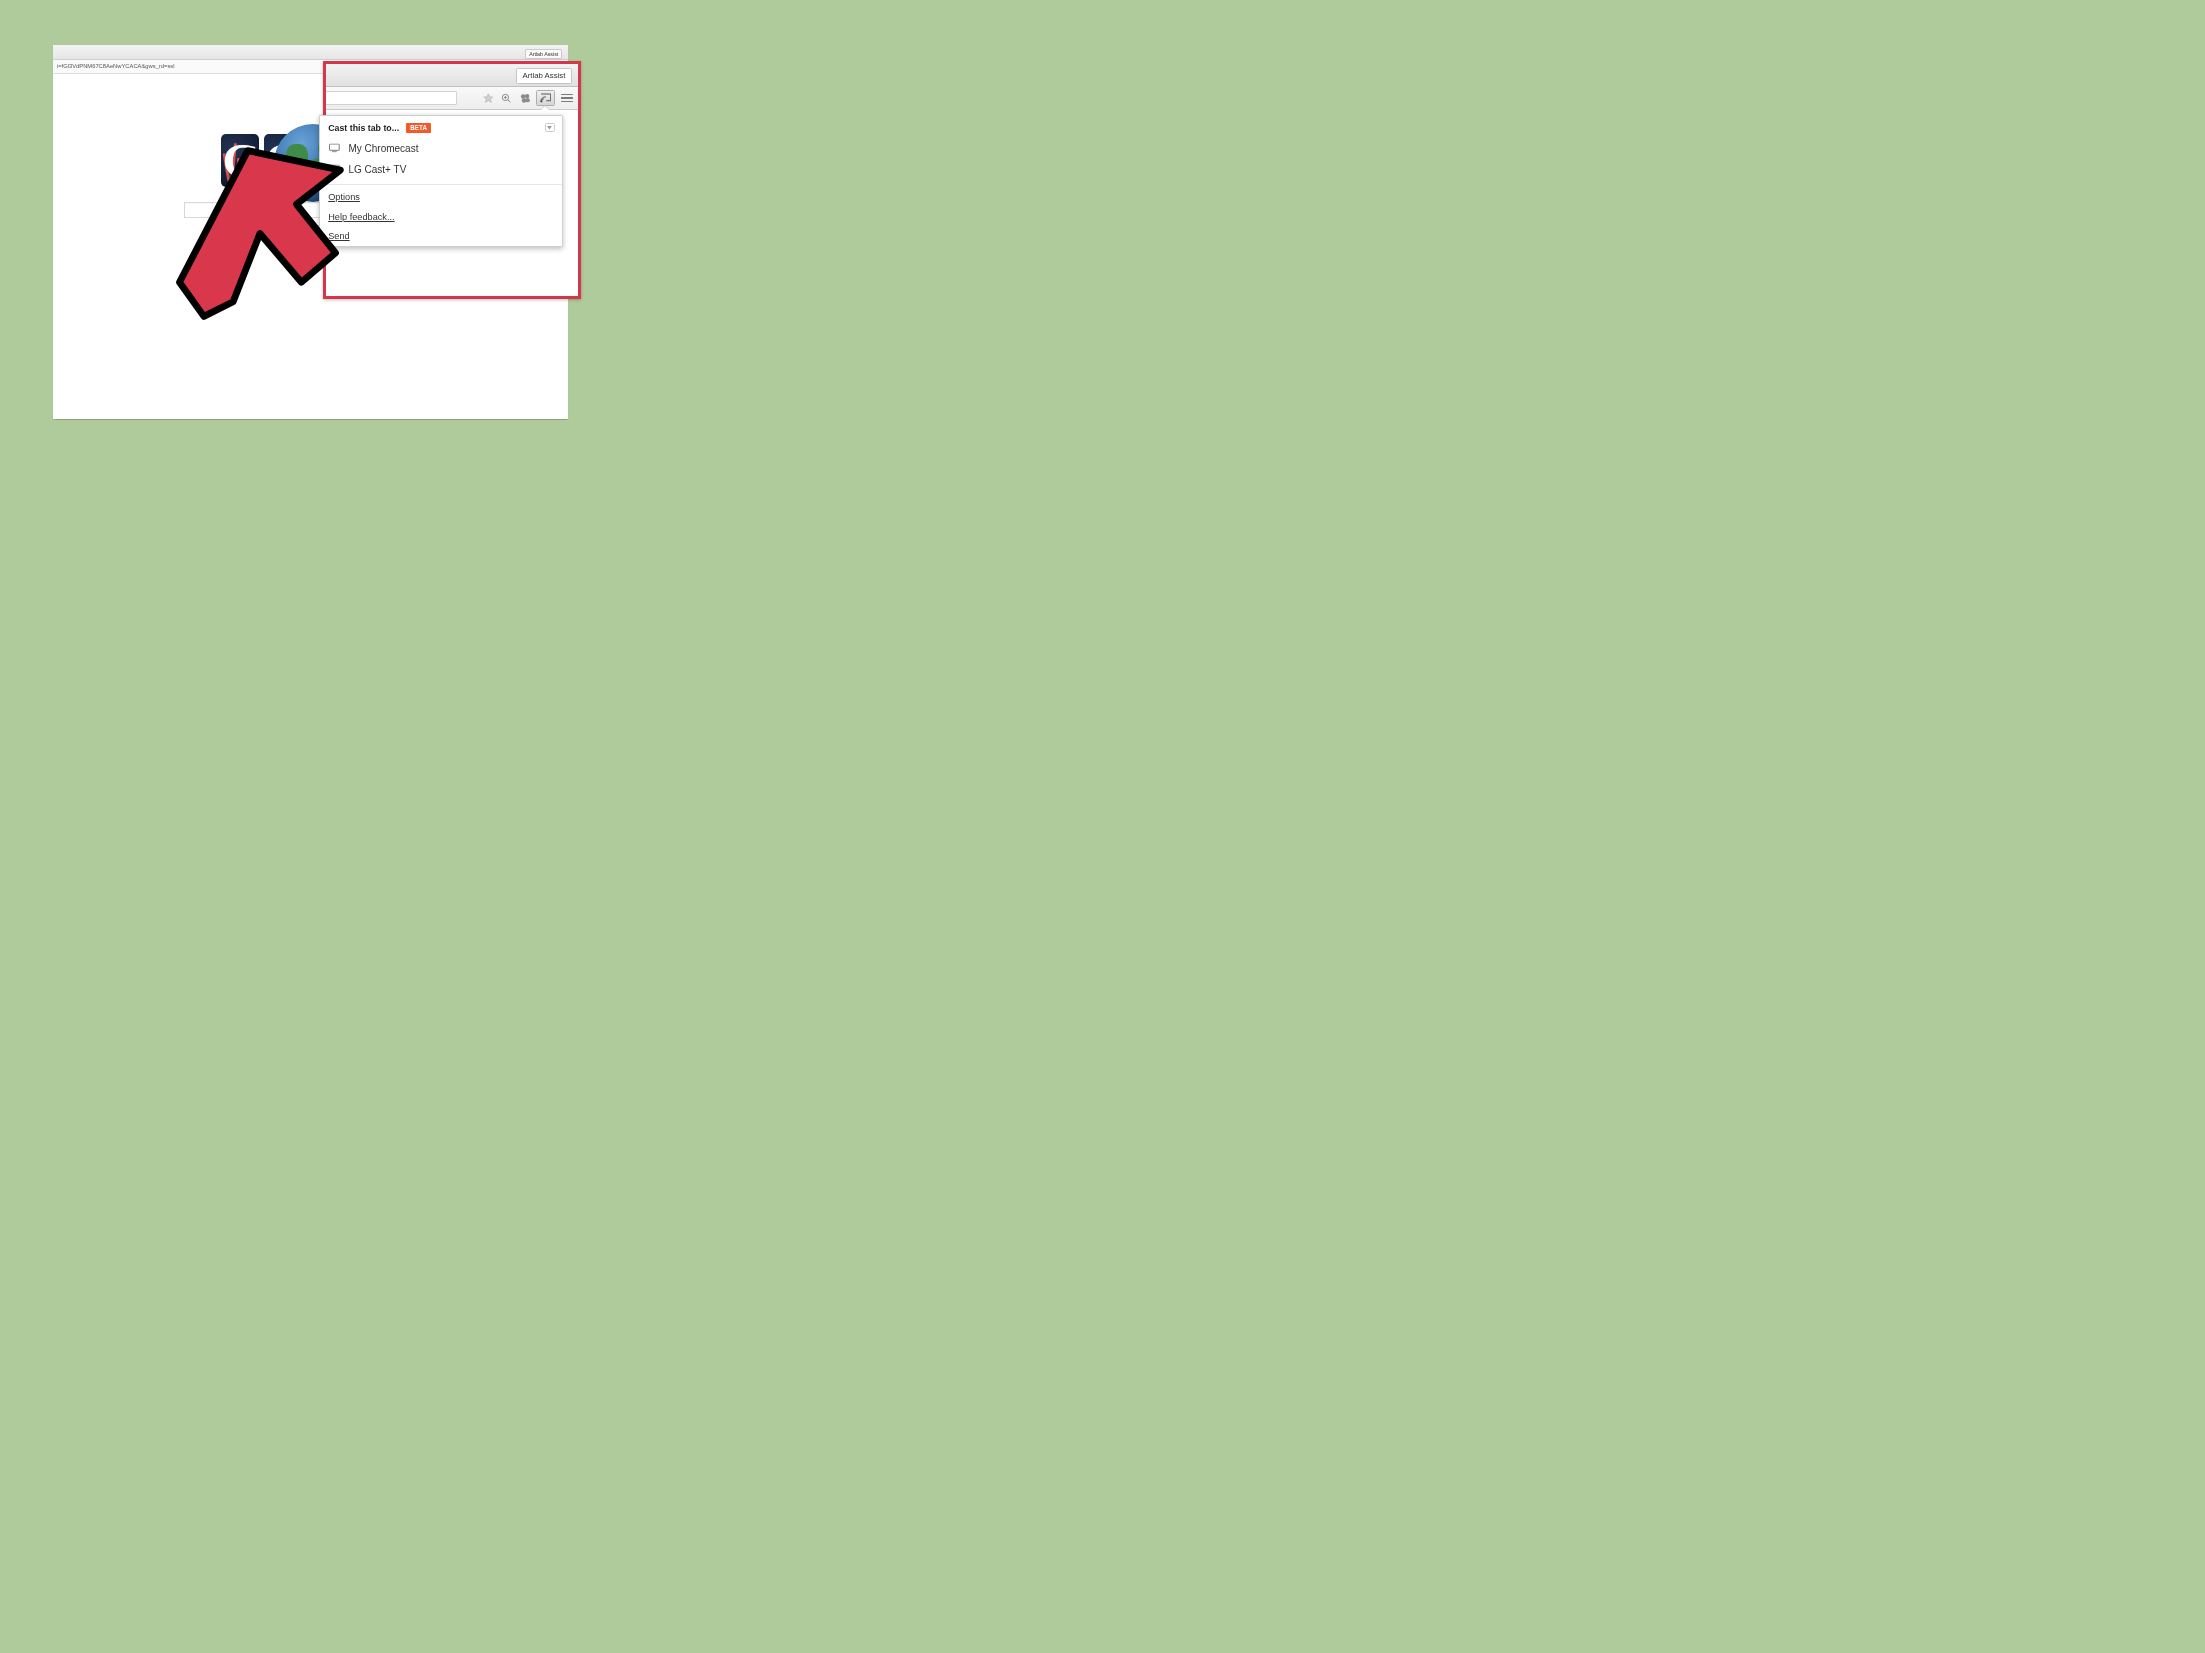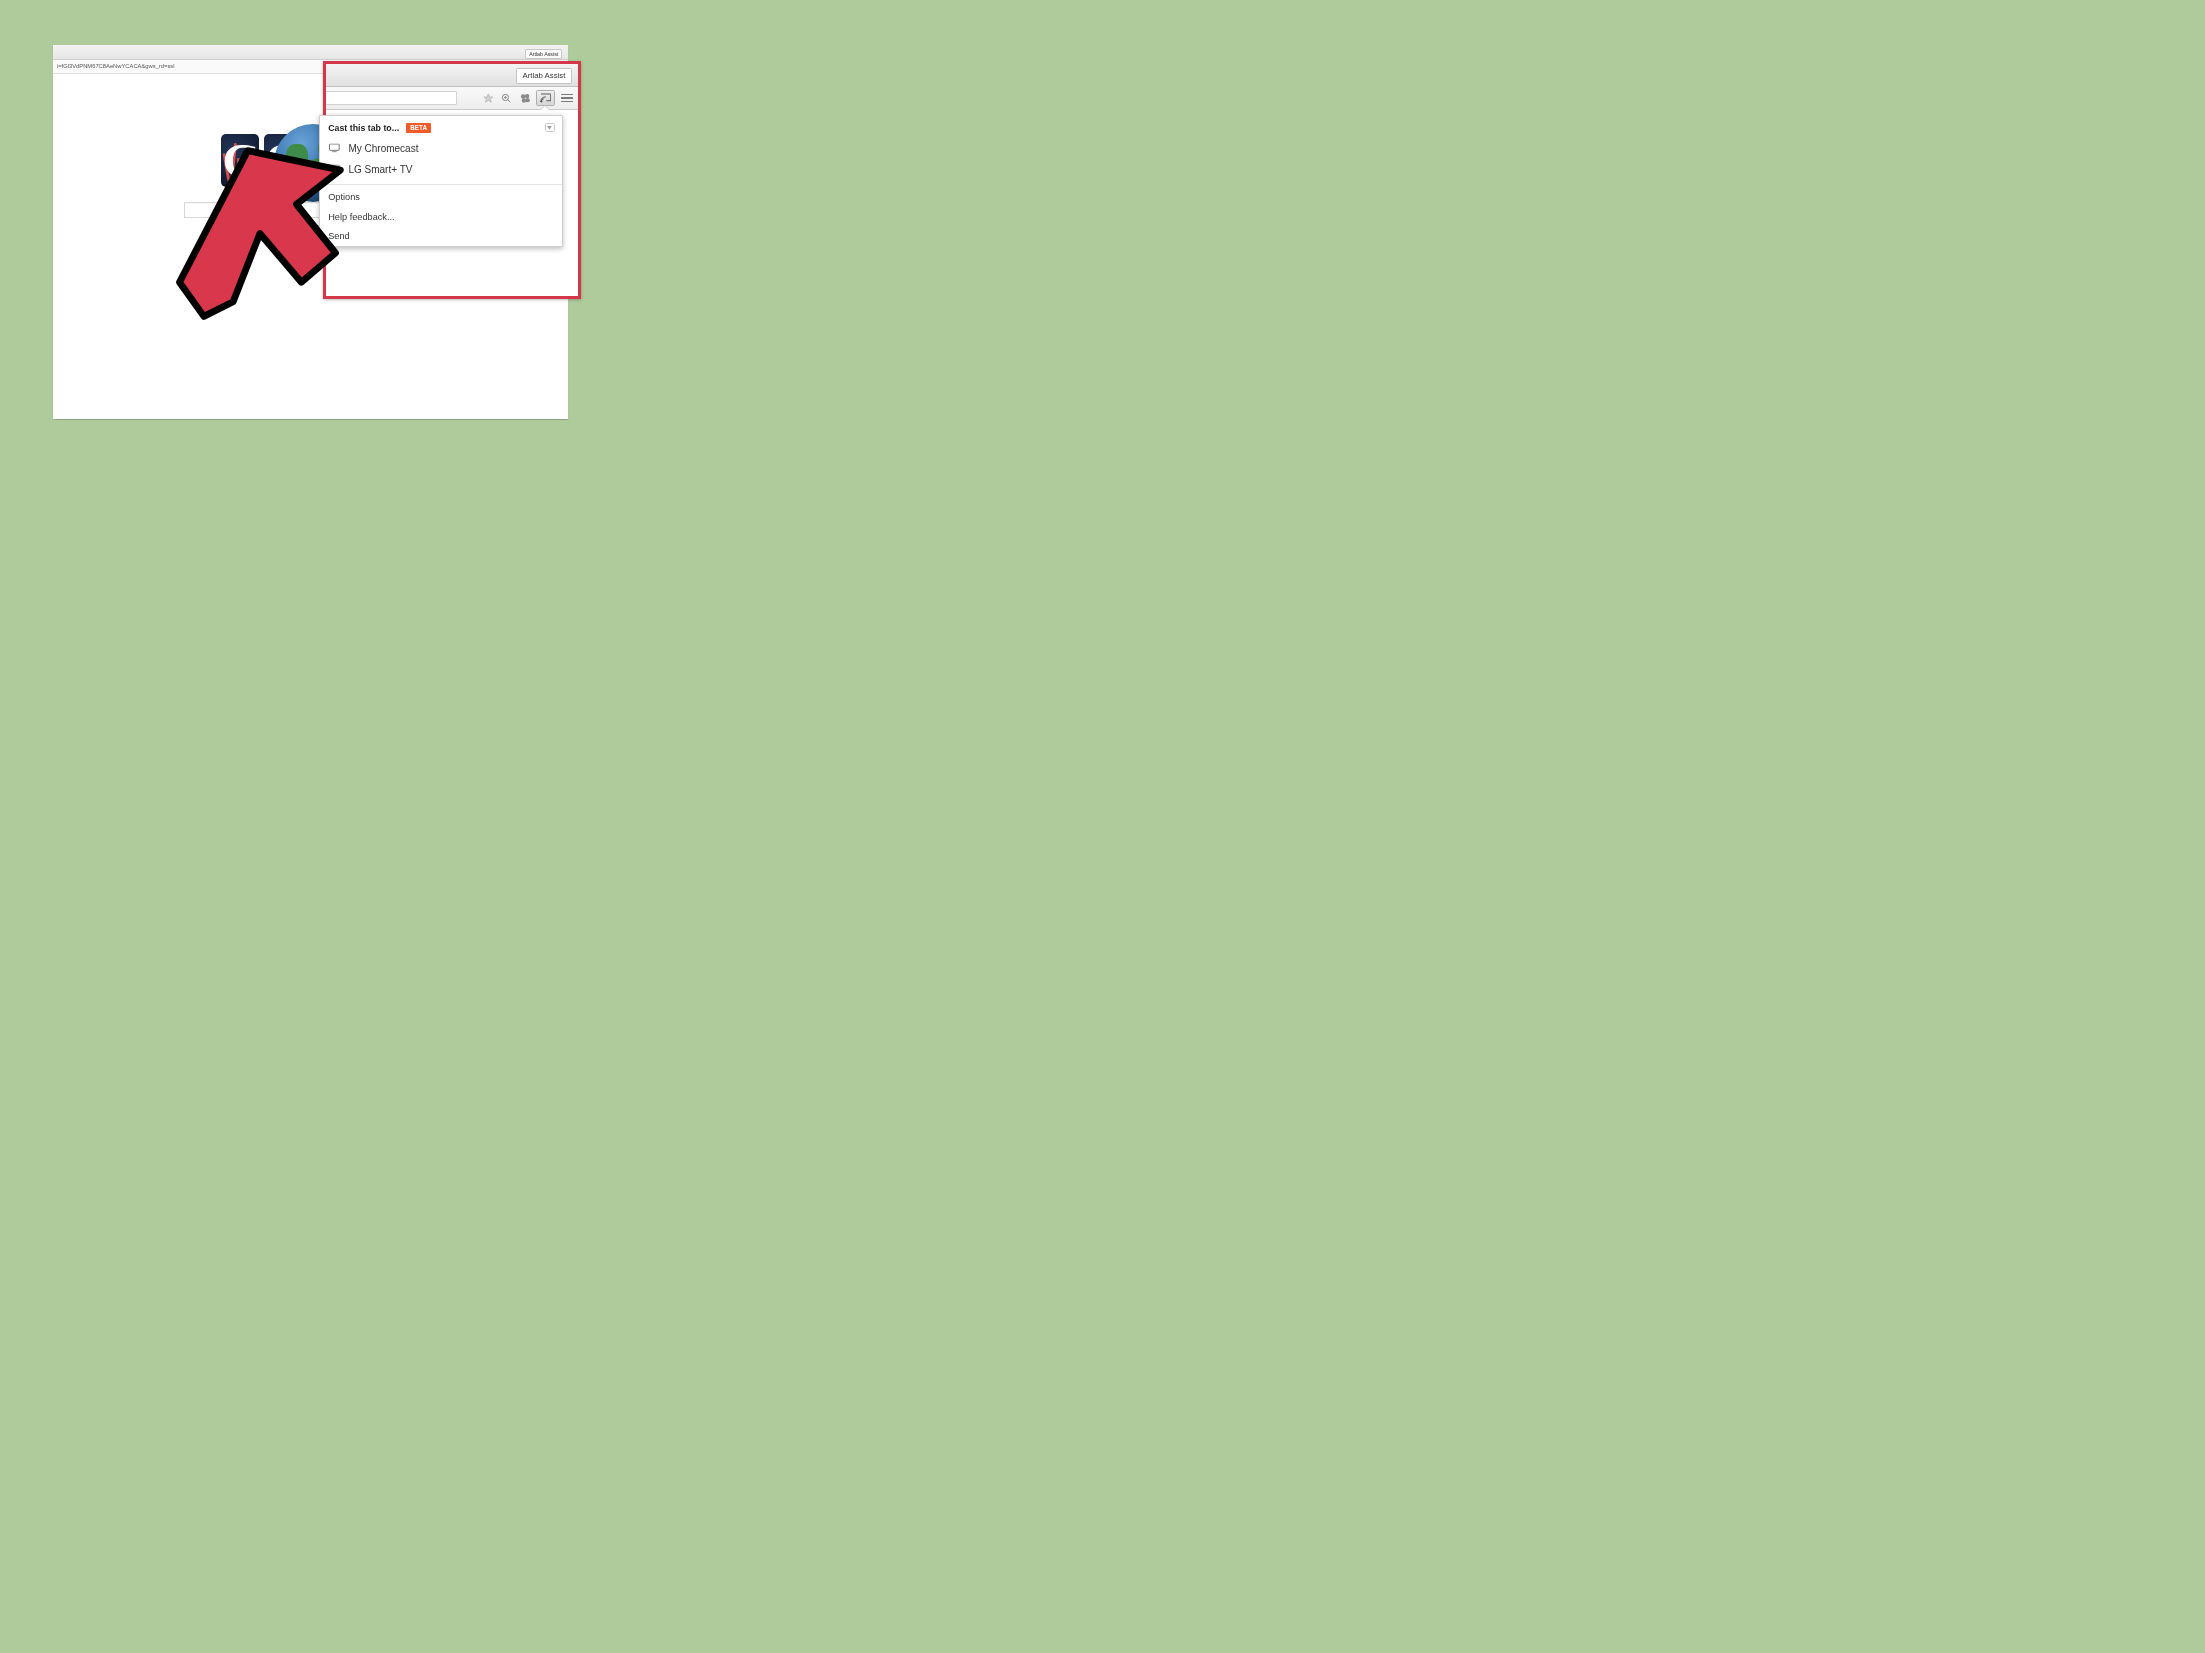--- a/index.html
+++ b/index.html
@@ -299,21 +299,21 @@
     position: relative;
     cursor: pointer;
     font-size: 10px;
     color: #333;
   }
   .cm-item .dev-icon {
     position:absolute; left:8.8px; top:50%; transform:translateY(-50%);
   }
   .cm-item .dev-icon svg{ width:10.7px; height:8.8px;}
   .cm-divider { border-top: 0.5px solid #e6e6e6; margin: 3.9px 0 1.9px 0;}
-  .cm-opt { padding: 4.9px 7.8px; font-size: 9.2px; color:#333; cursor:pointer;}
+  .cm-opt { padding: 4.9px 7.8px; font-size: 9.2px; color:#333; cursor:pointer;text-decoration:underline;}
 
 </style>
 </head>
 <body>
 
 <div class="back-window">
   <div class="back-titlebar"></div>
   <button class="back-artlab">Artlab Assist</button>
   <div class="back-addr">i=fGl3VdPNM67C8AeNwYCACA&amp;gws_rd=ssl</div>
 
@@ -420,21 +420,21 @@
       <span>My Chromecast</span>
     </div>
 
     <div class="cm-item">
       <span class="dev-icon">
         <svg viewBox="0 0 22 18" fill="none" stroke="#777" stroke-width="2">
           <rect x="1" y="1" width="20" height="13" rx="1"></rect>
             <line x1="6" y1="17" x2="16" y2="17"></line>
         </svg>
       </span>
-      <span>LG Smart+ TV</span>
+      <span>LG Cast+ TV</span>
     </div>
 
     <div class="cm-divider"></div>
 
     <div class="cm-opt">Options</div>
     <div class="cm-opt">Help feedback...</div>
     <div class="cm-opt">Send</div>
   </div>
 </div>
 

